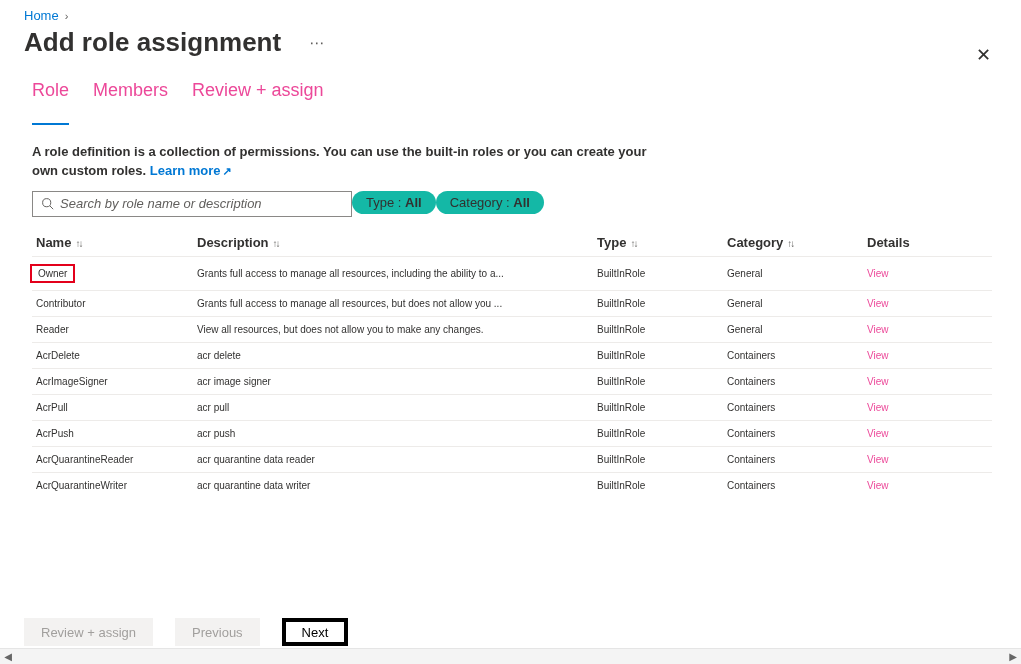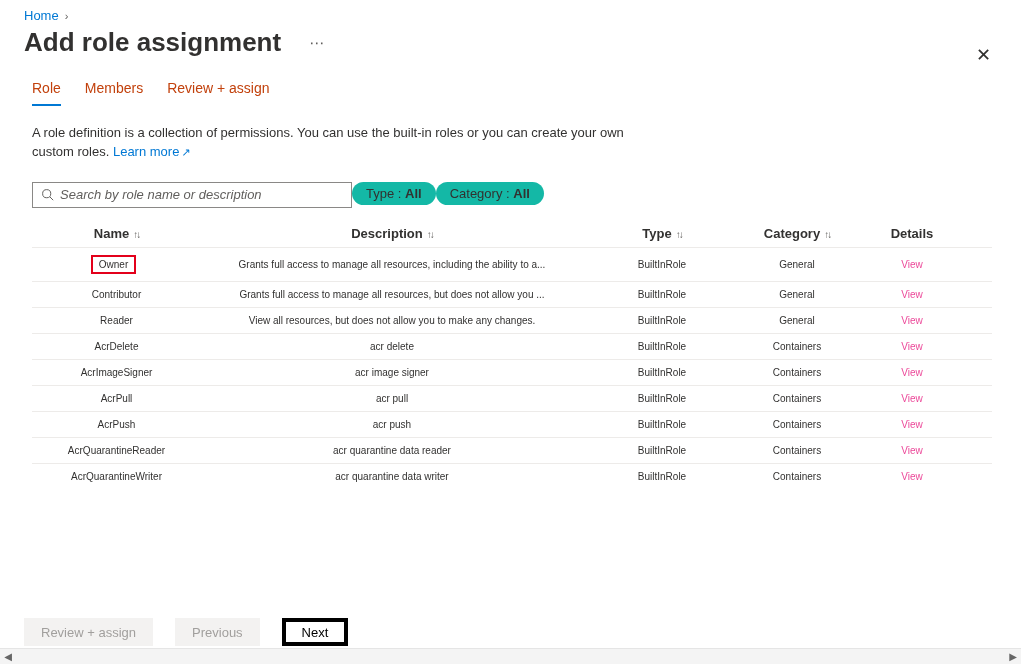--- a/index.html
+++ b/index.html
@@ -50,35 +50,36 @@
   cursor: pointer;
   font-weight: 300;
 }
 .content-area { padding: 0 4px 0 8px; }
 .tabs {
   display: flex;
   gap: 24px;
   margin-bottom: 18px;
 }
 .tab {
-  font-size: 14px;
-  color: #c2410c;
+  font-size: 18px;
+  color: #ec4899;
   cursor: pointer;
-  padding-bottom: 8px;
+  padding-bottom: 22px;
 }
 .tab.active {
   border-bottom: 2px solid #0078d4;
   font-weight: 400;
 }
 .description-text {
   font-size: 13px;
   color: #323130;
   max-width: 620px;
-  margin-bottom: 20px;
+  margin-bottom: 10px;
   line-height: 1.45;
+  font-weight: bold;
 }
 .learn-more { color: #0078d4; text-decoration: none; cursor: pointer; }
 .ext-icon { font-size: 11px; margin-left: 2px; }
 .filter-row {
   display: flex;
   align-items: flex-start;
   margin-bottom: 12px;
 }
 .search-box {
   display: flex;
@@ -102,21 +103,20 @@
 .pill {
   background: #14b8a6;
   border-radius: 14px;
   padding: 4px 14px;
   font-size: 13px;
   cursor: pointer;
 }
 .pill b { font-weight: 600; }
 .table {
   width: 960px;
-  text-align: center;
 }
 .table-header {
   display: flex;
   font-weight: 600;
   font-size: 13px;
   padding: 6px 0;
 }
 .table-row {
   display: flex;
   font-size: 10px;

